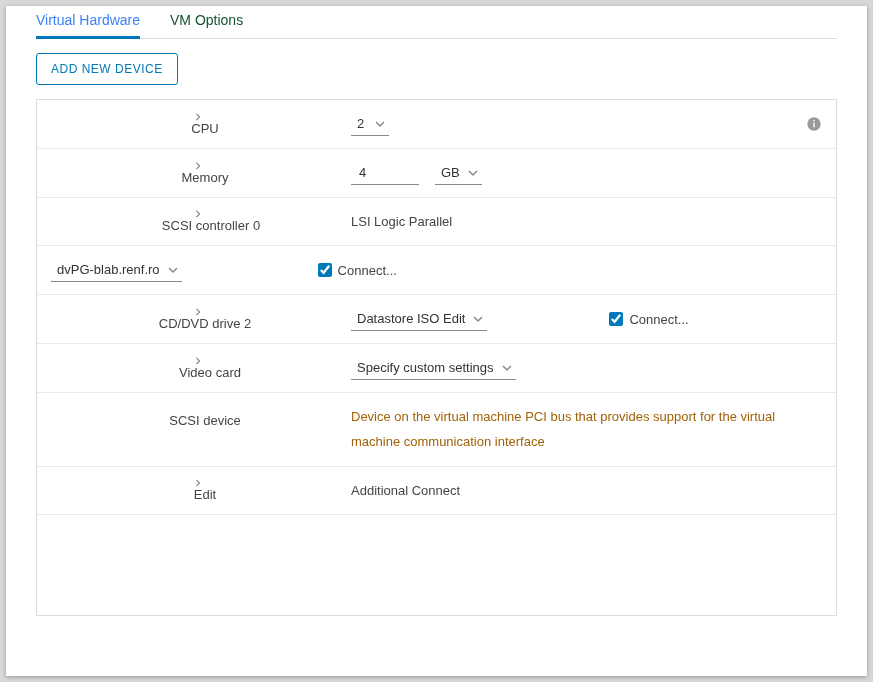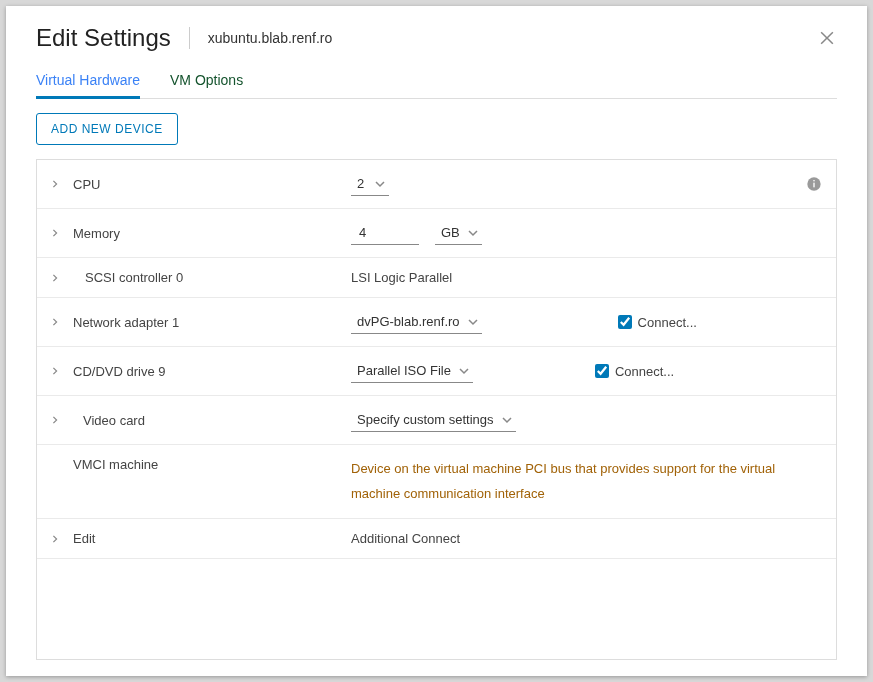--- a/index.html
+++ b/index.html
@@ -15,50 +15,39 @@
     .tab { padding: 6px 0 10px 0; margin-right: 30px; font-size: 14px; color: #14532d; cursor: pointer; position: relative; }
     .tab.active { color: #3b82f6; }
     .tab.active::after { content: ""; position: absolute; left: 0; right: 0; bottom: -1px; height: 3px; background: #0079b8; }
     .add-row { display: flex; justify-content: flex-start; padding: 14px 0; }
     .add-btn { border: 1px solid #0079b8; color: #0079b8; background: #fff; font-size: 12px; letter-spacing: .5px; padding: 8px 14px; border-radius: 3px; cursor: pointer; }
     .grid { border: 1px solid #ddd; border-radius: 0; flex: 0 0 auto; }
     .row { display: flex; align-items: center; border-bottom: 1px solid #eaeaea; padding: 12px 14px; font-size: 13px; color: #444; }
     .row:last-child { border-bottom: none; }
     .row .expand { width: 14px; color: #888; cursor: pointer; }
     .row .expand svg { width: 8px; height: 8px; display: block; }
-    .row .label-col { width: 300px; display: flex; align-items: center; }
+    .row .label-col { width: 300px; display: flex; align-items: center; flex-direction: column; }
     .row .value-col { flex: 1; display: flex; align-items: center; gap: 16px; }
     .underline-select { border: none; border-bottom: 1px solid #888; background: transparent; padding: 4px 22px 4px 6px; font-size: 13px; color: #333; position: relative; }
     .ussel { position: relative; display: inline-block; }
     .ussel .caret { position: absolute; right: 4px; top: 50%; transform: translateY(-50%); pointer-events: none; color: #888; }
     .ussel .caret svg { width: 10px; height: 10px; display: block; }
     .underline-input { border: none; border-bottom: 1px solid #888; background: transparent; padding: 4px 8px; width: 68px; font-size: 13px; color: #333; }
     .info-icon { margin-left: auto; color: #999; }
     .info-icon svg { width: 16px; height: 16px; display: block; }
     .chk { display: flex; align-items: center; gap: 6px; margin-left: 120px; }
     input[type=checkbox] { width: 14px; height: 14px; accent-color: #0079b8; }
     .desc { font-size: 13px; color: #a16207; line-height: 1.9; }
     .blank-area { height: 100px; }
     .footer { display: flex; justify-content: flex-end; gap: 12px; padding: 28px 0 22px 0; margin-top: auto; }
   </style>
 </head>
 <body>
 
 <div class="dialog">
-  <div class="header">
-    <div class="title">Edit Settings</div>
-    <div class="divider"></div>
-    <div class="vm-name">xubuntu.blab.renf.ro</div>
-    <div class="close">
-      <svg viewBox="0 0 24 24" fill="none" stroke="currentColor" stroke-width="1.8">
-          <line x1="5" y1="5" x2="19" y2="19"></line>
-          <line x1="19" y1="5" x2="5" y2="19"></line>
-        </svg>
-    </div>
-  </div>
 
   <div class="tabs">
     <div class="tab active">Virtual Hardware</div>
     <div class="tab">VM Options</div>
   </div>
 
   <div class="add-row">
     <button class="add-btn">ADD NEW DEVICE</button>
   </div>
 
@@ -122,28 +111,20 @@
             </svg>
           </span>
         <span style="margin-left:20px">SCSI controller 0</span>
       </div>
       <div class="value-col">
         <span>LSI Logic Parallel</span>
       </div>
     </div>
 
     <div class="row">
-      <div class="label-col">
-        <span class="expand">
-            <svg viewBox="0 0 10 10" fill="none" stroke="currentColor" stroke-width="1.5">
-              <polyline points="3,1 7,5 3,9"></polyline>
-            </svg>
-          </span>
-        <span style="margin-left:8px">Network adapter 1</span>
-      </div>
       <div class="value-col">
         <span class="ussel">
           <span class="underline-select" style="min-width:110px;display:inline-block;">dvPG-blab.renf.ro</span>
           <span class="caret">
               <svg viewBox="0 0 10 10" fill="none" stroke="currentColor" stroke-width="1.5">
                 <polyline points="1,3 5,7 9,3"></polyline>
               </svg>
             </span>
         </span>
         <span class="chk">
@@ -153,25 +134,25 @@
       </div>
     </div>
 
     <div class="row">
       <div class="label-col">
         <span class="expand">
             <svg viewBox="0 0 10 10" fill="none" stroke="currentColor" stroke-width="1.5">
               <polyline points="3,1 7,5 3,9"></polyline>
             </svg>
           </span>
-        <span style="margin-left:8px">CD/DVD drive 9</span>
-      </div>
-      <div class="value-col">
-        <span class="ussel">
-          <span class="underline-select" style="min-width:120px;display:inline-block;">Parallel ISO File</span>
+        <span style="margin-left:8px">CD/DVD drive 2</span>
+      </div>
+      <div class="value-col">
+        <span class="ussel">
+          <span class="underline-select" style="min-width:120px;display:inline-block;">Datastore ISO Edit</span>
           <span class="caret">
               <svg viewBox="0 0 10 10" fill="none" stroke="currentColor" stroke-width="1.5">
                 <polyline points="1,3 5,7 9,3"></polyline>
               </svg>
             </span>
         </span>
         <span class="chk" style="margin-left:106px">
           <input type="checkbox" checked="" style="">
           <span>Connect...</span>
         </span>
@@ -197,21 +178,21 @@
             </span>
         </span>
       </div>
     </div>
 
     <div class="row" style="align-items:flex-start">
       <div class="label-col">
         <span class="expand" style="visibility:hidden">
             <svg viewBox="0 0 10 10"></svg>
           </span>
-        <span style="margin-left:8px">VMCI machine</span>
+        <span style="margin-left:8px">SCSI device</span>
       </div>
       <div class="value-col">
         <span class="desc">Device on the virtual machine PCI bus that provides support for the virtual machine communication interface</span>
       </div>
     </div>
 
     <div class="row">
       <div class="label-col">
         <span class="expand">
             <svg viewBox="0 0 10 10" fill="none" stroke="currentColor" stroke-width="1.5">

